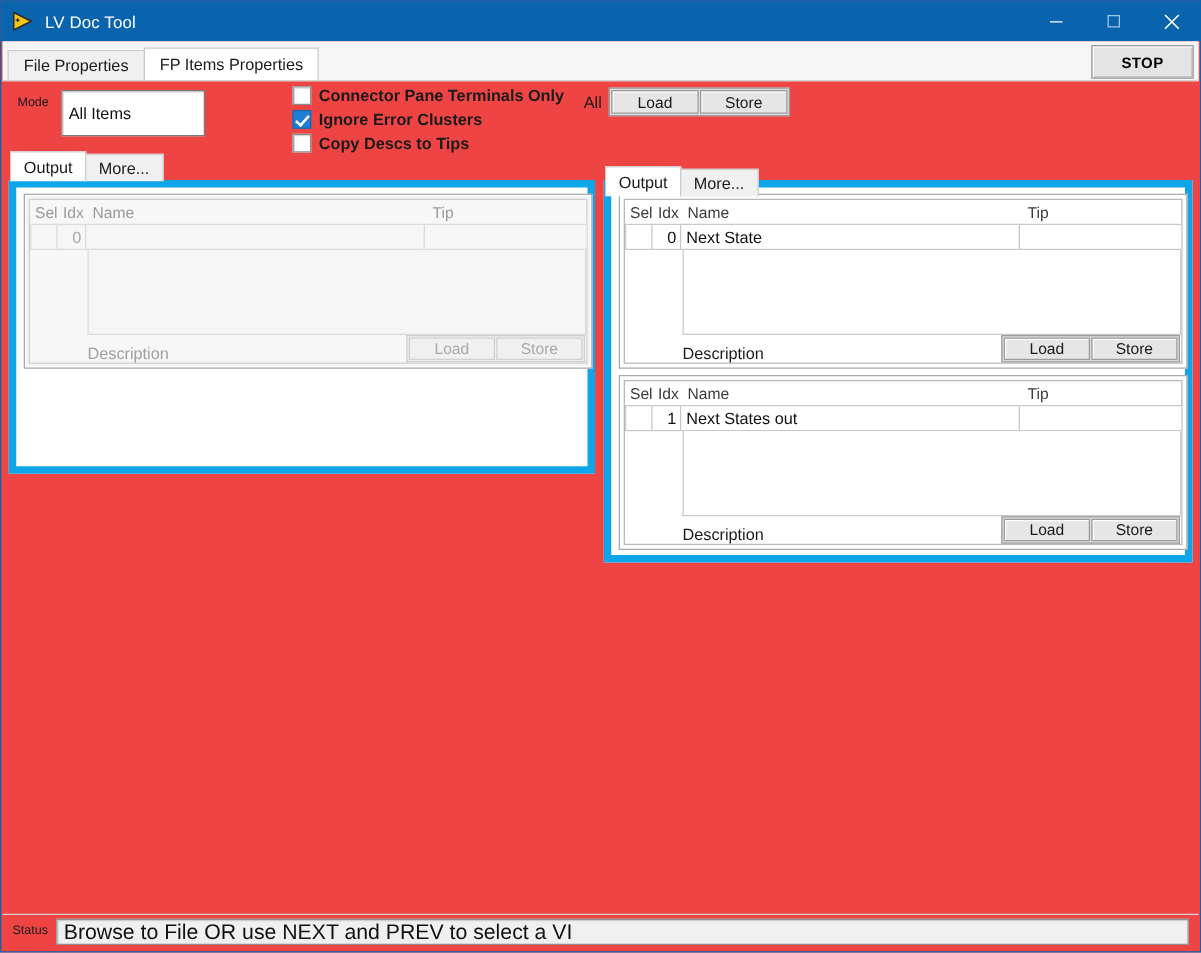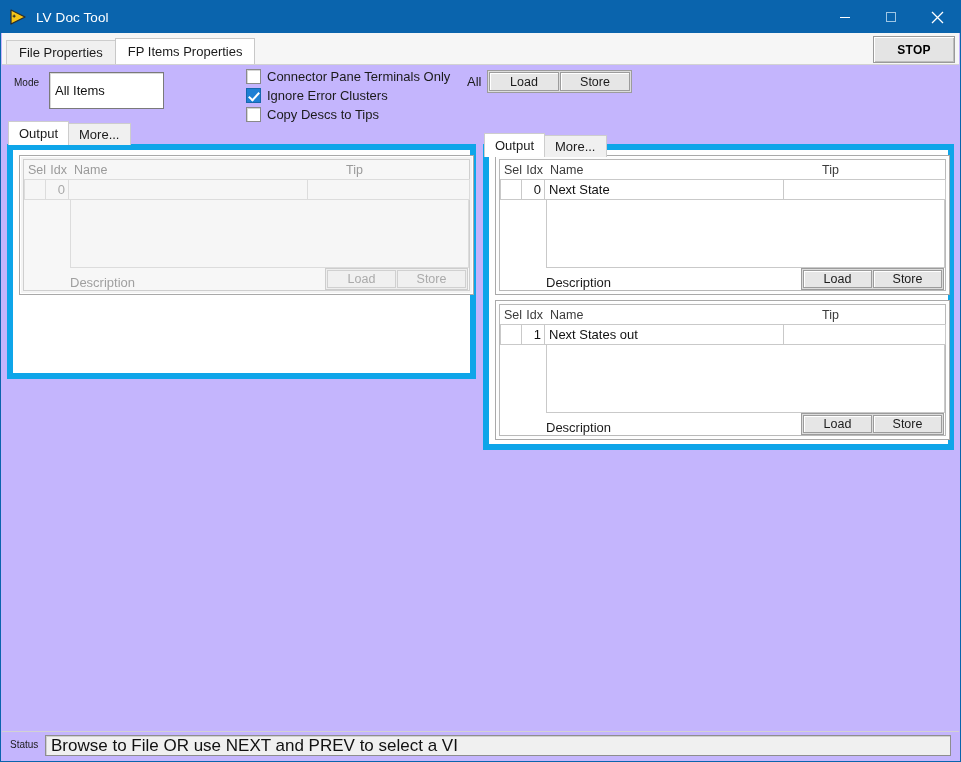--- a/index.html
+++ b/index.html
@@ -17,21 +17,21 @@
     color: #1b1b1b;
   }
 
   
   #window {
     position: relative;
     width: 961px;
     height: 762px;
     box-sizing: border-box;
     border: 1px solid #0a64ad;
-    background: #c4b5fd;
+    background: #ef4444;
   }
 
   
   #titlebar {
     position: absolute;
     left: 0; top: 0;
     width: 959px;
     height: 32px;
     background: #0a64ad;
     display: flex;
@@ -140,21 +140,21 @@
     display: flex;
     align-items: center;
     font-size: 13px;
     color: #111;
     cursor: text;
   }
 
   
   #checks {
     position: absolute;
-    left: 245px; top: 66px;
+    left: 233px; top: 66px; font-weight: bold;
   }
   .check-row {
     display: flex;
     align-items: center;
     height: 18px;
     margin-bottom: 1px;
     cursor: pointer;
   }
   .cbox {
     width: 15px; height: 15px;
@@ -314,21 +314,21 @@
     overflow: hidden;
     white-space: nowrap;
   }
   .item-group.disabled .grid-row .cell {
     background: #f6f6f6;
     border-color: #dcdcdc;
     color: #a8a8a8;
   }
   .c-sel  { width: 22px; }
   .c-idx  { width: 24px; justify-content: flex-end; padding-right: 3px; }
-  .c-name { width: 240px; padding-left: 4px; }
+  .c-name { width: 272px; padding-left: 4px; }
   .c-tip  { flex: 1 1 auto; padding-left: 4px; }
 
   .grid-head .c-sel  { width: 22px; }
   .grid-head .c-idx  { width: 24px; }
   .grid-head .c-name { width: 272px; }
   .grid-head .c-tip  { flex: 1 1 auto; }
 
   .grid-blank {
     flex: 1 1 auto;
     border-left: 1px solid #c9c9c9;

